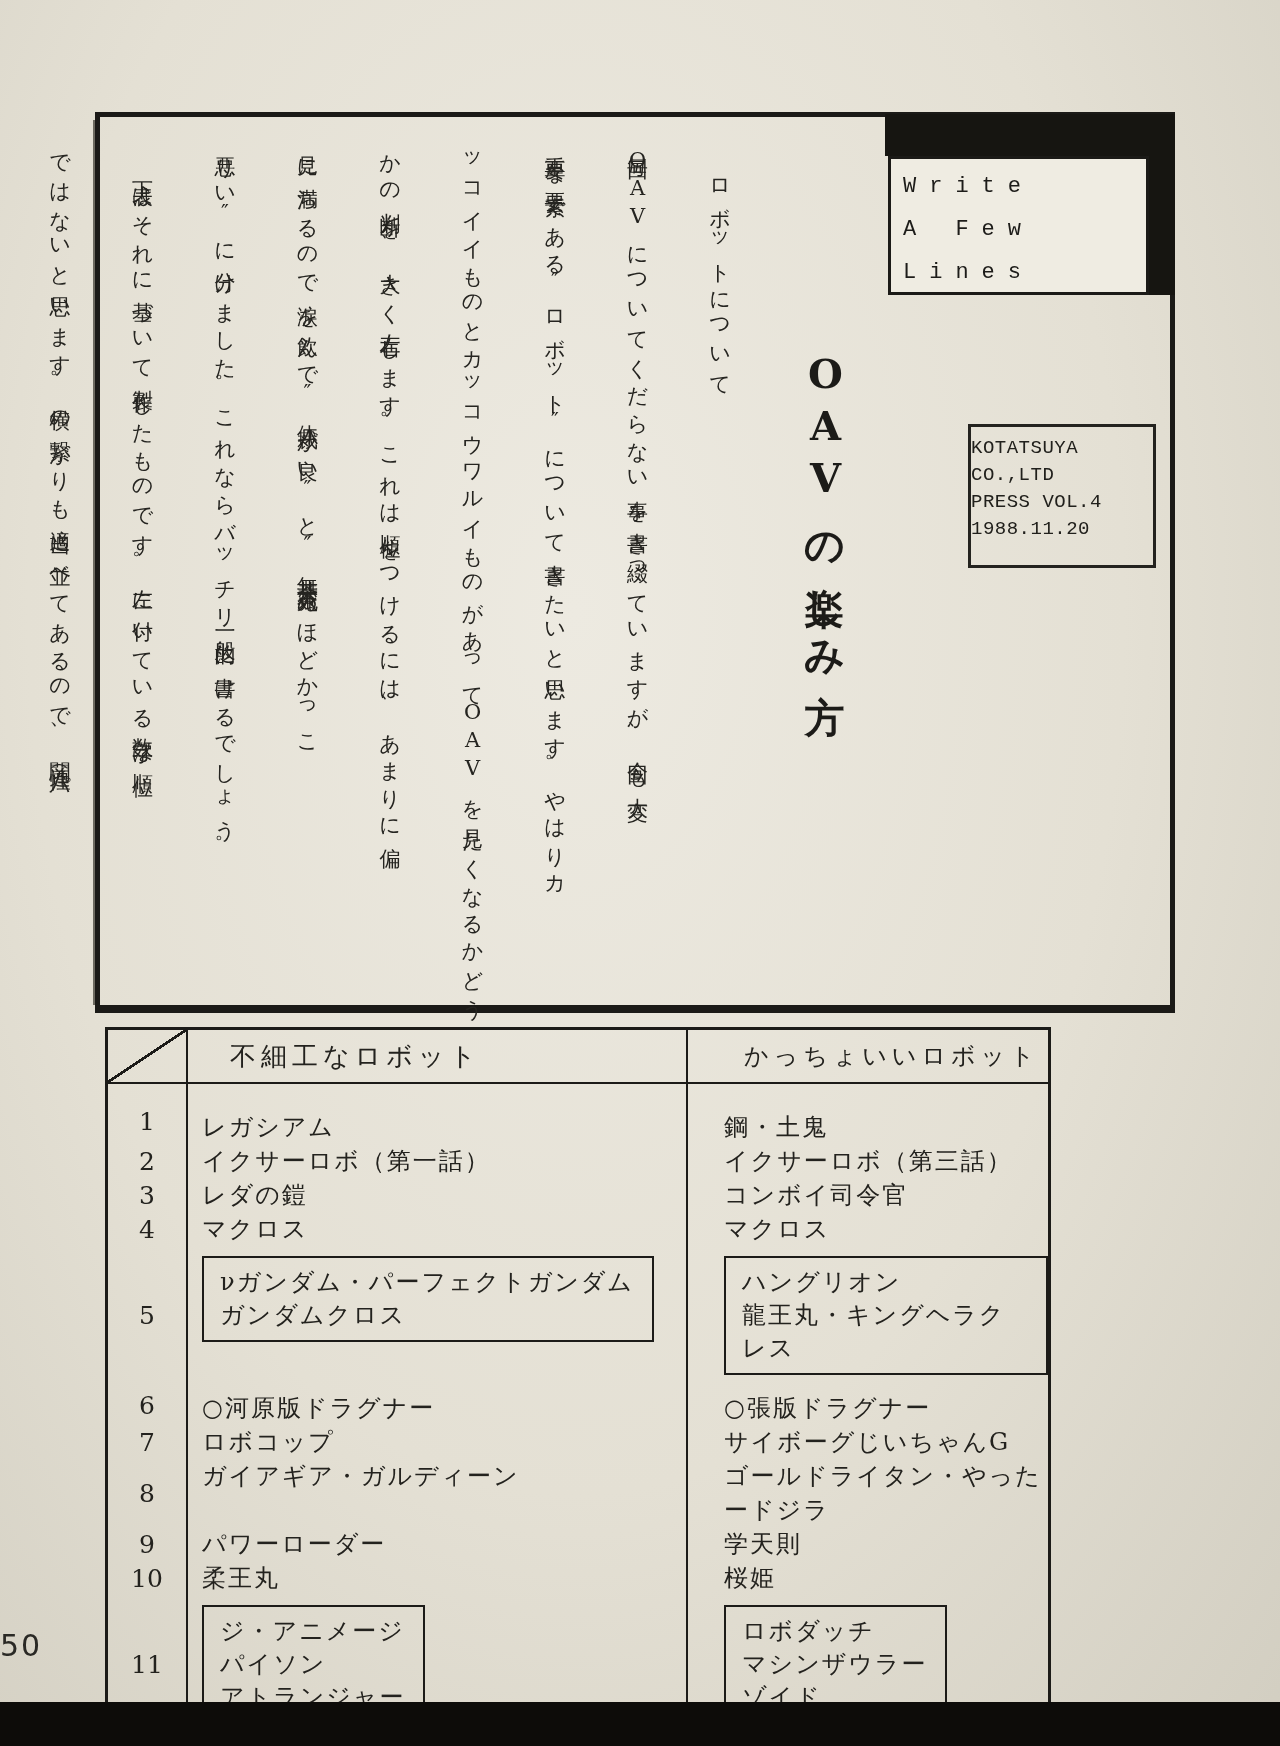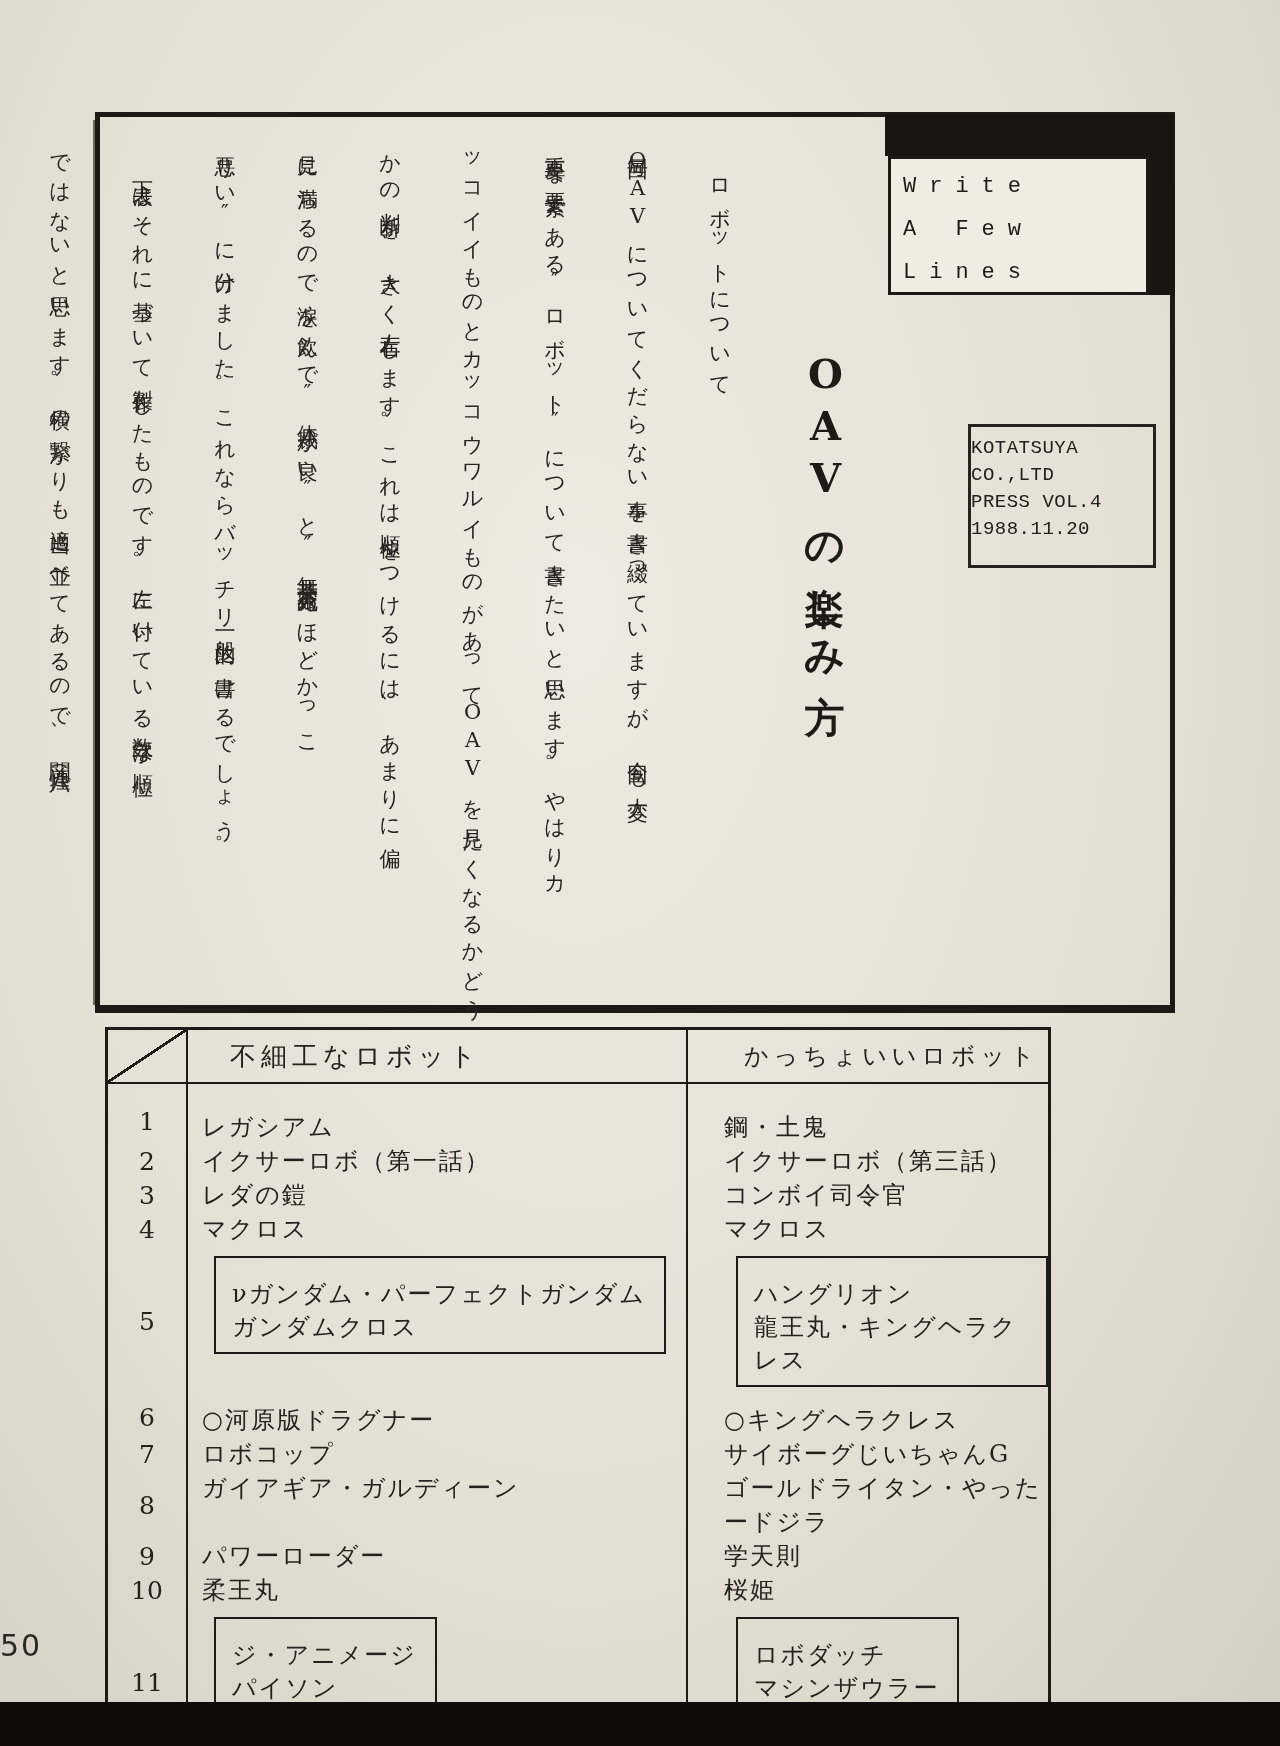--- a/index.html
+++ b/index.html
@@ -76,21 +76,21 @@
     display:flex;align-items:center;justify-content:center;
     font-size:25px;
   }
   .cleft{border-right:2px solid #1c1b18;padding-left:14px;}
   .cright{padding-left:36px;}
   .rline{line-height:34px;letter-spacing:2px;}
   .first-row .rline{padding-top:26px;}
   .first-row.cnum{padding-top:14px;}
   .grpbox{
     border:2px solid #1c1b18;width:fit-content;
-    margin:10px 0 10px 12px;padding:20px 18px 8px 16px;
+    margin:10px 0 10px 0;padding:8px 18px 8px 16px;
   }
   .grpbox .rline{line-height:33px;}
   .gap-top{padding-top:6px;}
   
   .pagenum{
     position:absolute;left:0;right:0;top:1628px;text-align:left;
     font-family:"DejaVu Sans",sans-serif;font-size:30px;letter-spacing:2px;color:#2a2925;
   }
   .bottom-strip{position:absolute;left:0;right:0;bottom:0;height:44px;background:#0d0c09;}
 </style>
@@ -197,21 +197,21 @@
         <div class="rline">ハングリオン</div>
         <div class="rline">龍王丸・キングヘラクレス</div>
       </div>
     </div>
 
     <div class="cnum">6</div>
     <div class="cleft gap-top">
         <div class="rline">○河原版ドラグナー</div>
       </div>
     <div class="cright gap-top">
-        <div class="rline">○キングヘラクレス</div>
+        <div class="rline">○張版ドラグナー</div>
       </div>
 
     <div class="cnum">7</div>
     <div class="cleft">
         <div class="rline">ロボコップ</div>
       </div>
     <div class="cright">
         <div class="rline">サイボーグじいちゃんG</div>
       </div>
 

